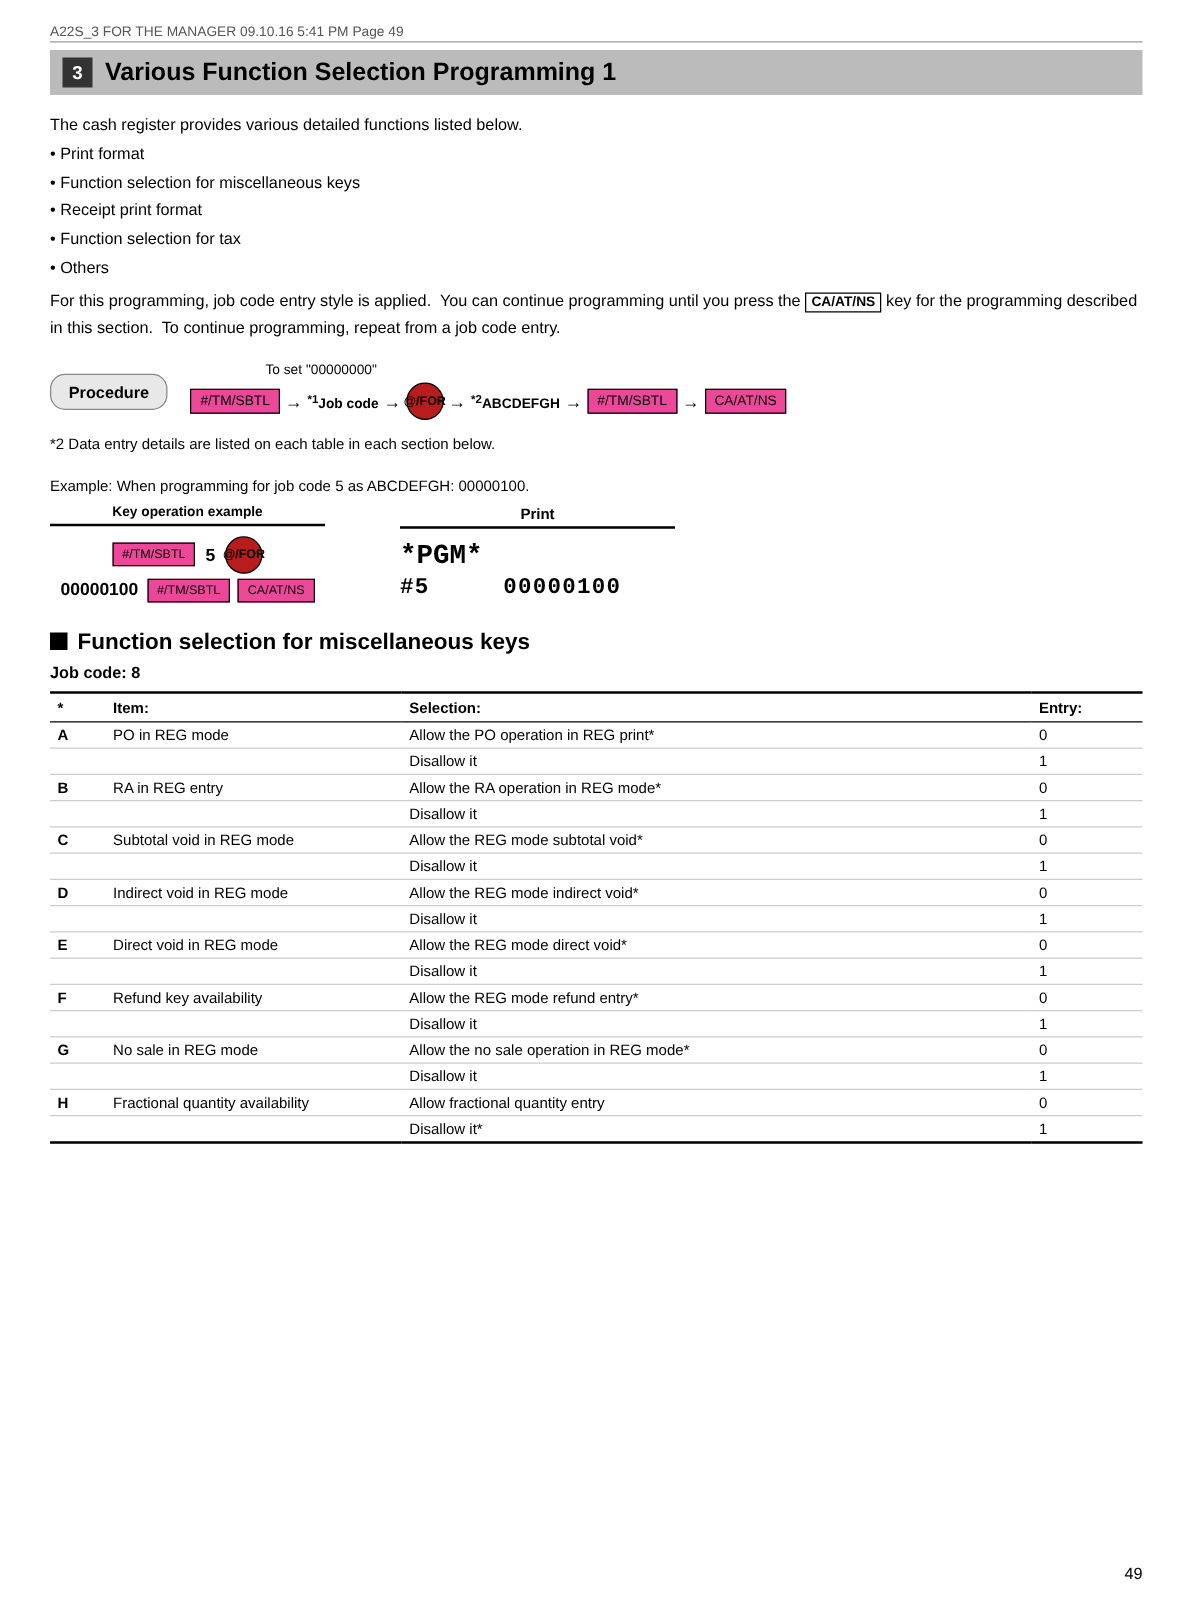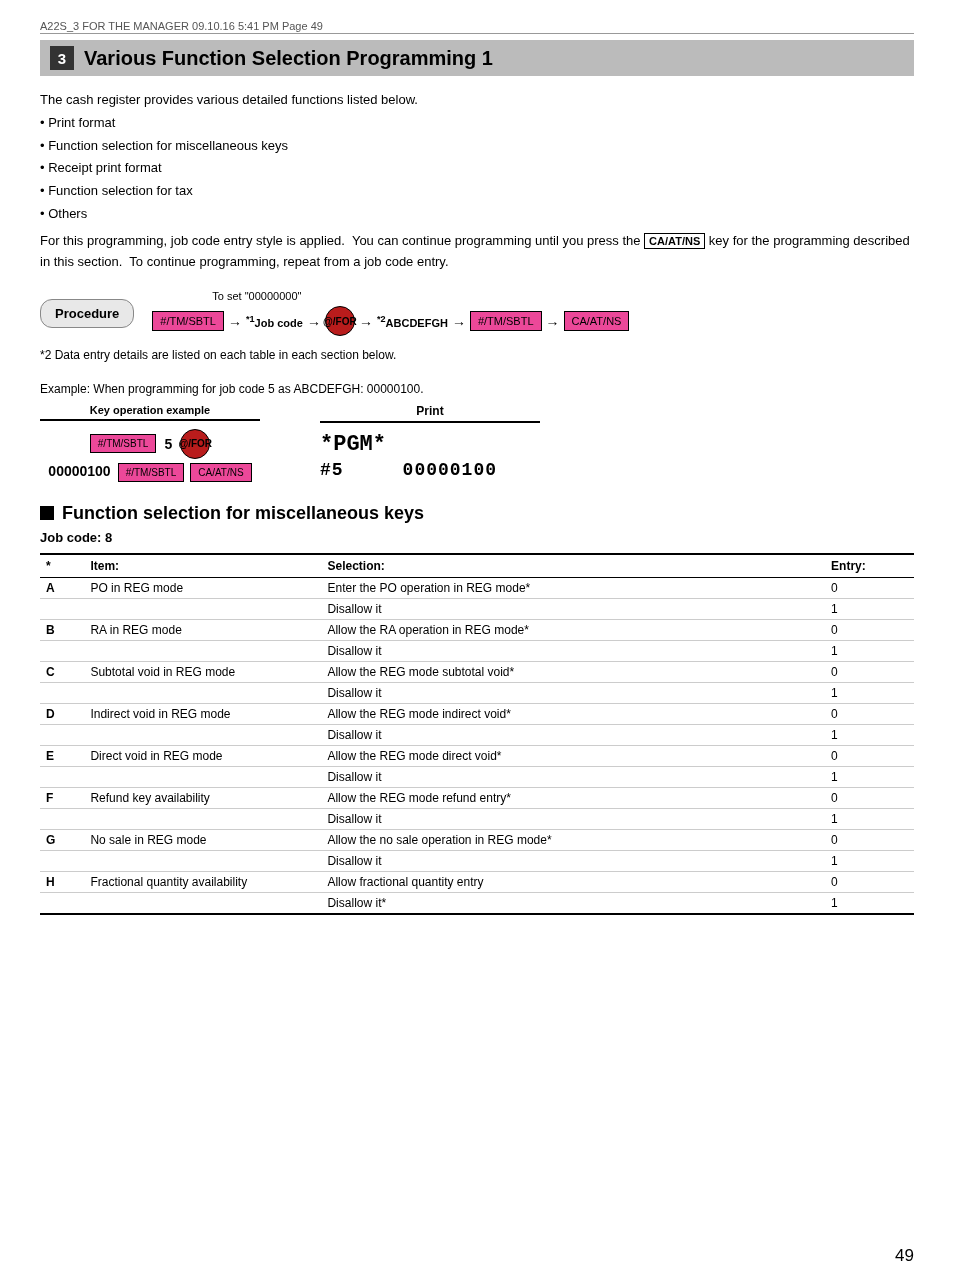--- a/index.html
+++ b/index.html
@@ -246,21 +246,21 @@
     }
     .item-letter {
       font-weight: bold;
     }
 
     
     .page-number {
       position: absolute;
       bottom: 20px;
       right: 40px;
-      font-size: 17px;
+      font-size: 13px;
       text-align: center;
     }
   </style>
 </head>
 <body>
 
 <div class="header-bar">
   <span>A22S_3 FOR THE MANAGER  09.10.16 5:41 PM  Page 49</span>
 </div>
 
@@ -344,32 +344,32 @@
         <th style="width:30px;">*</th>
         <th style="width:160px;">Item:</th>
         <th style="width:340px;">Selection:</th>
         <th style="width:60px;">Entry:</th>
       </tr>
     </thead>
     <tbody id="table-body">
     <tr>
           <td><span class="item-letter">A</span></td>
           <td>PO in REG mode</td>
-          <td>Enter the PO operation in REG mode*</td>
+          <td>Allow the PO operation in REG print*</td>
           <td>0</td>
         </tr>
         <tr>
           <td></td>
           <td></td>
           <td>Disallow it</td>
           <td>1</td>
         </tr>
         <tr>
           <td><span class="item-letter">B</span></td>
-          <td>RA in REG mode</td>
+          <td>RA in REG entry</td>
           <td>Allow the RA operation in REG mode*</td>
           <td>0</td>
         </tr>
         <tr>
           <td></td>
           <td></td>
           <td>Disallow it</td>
           <td>1</td>
         </tr>
         <tr>

